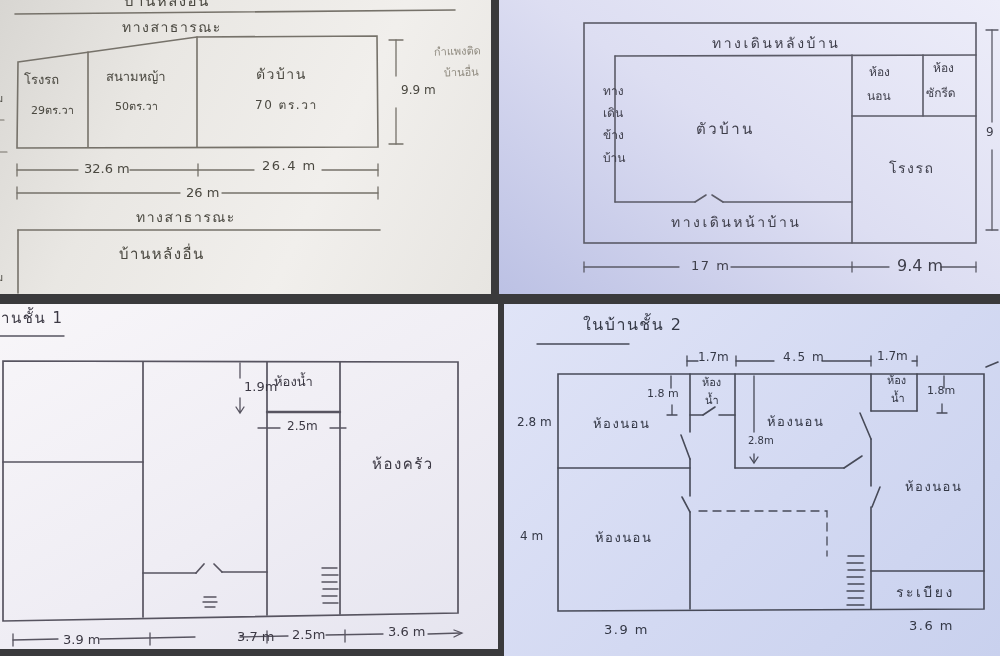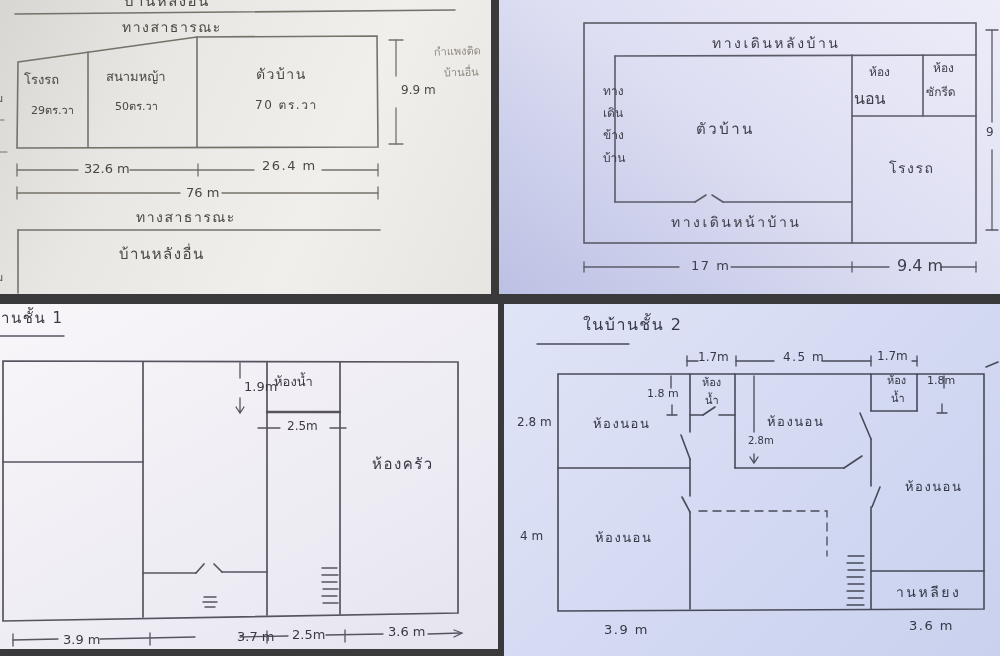--- a/index.html
+++ b/index.html
@@ -65,21 +65,21 @@
     <span class="t tl-ink" style="left:24px;top:73px;font-size:13px;">โรงรถ</span>
     <span class="t tl-ink" style="left:31px;top:105px;font-size:11px;">29ตร.วา</span>
     <span class="t tl-ink" style="left:106px;top:70px;font-size:13px;">สนามหญ้า</span>
     <span class="t tl-ink" style="left:115px;top:101px;font-size:11px;">50ตร.วา</span>
     <span class="t tl-ink ls1" style="left:256px;top:66px;font-size:14px;">ตัวบ้าน</span>
     <span class="t tl-ink ls1" style="left:255px;top:99px;font-size:12px;">70 ตร.วา</span>
     <span class="t tl-ink" style="left:-4px;top:93px;font-size:11px;">ม</span>
     <span class="t tl-ink" style="left:-4px;top:272px;font-size:11px;">ม</span>
     <span class="t tl-ink" style="left:84px;top:162px;font-size:13px;">32.6 m</span>
     <span class="t tl-ink ls1" style="left:262px;top:159px;font-size:13px;">26.4 m</span>
-    <span class="t tl-ink" style="left:186px;top:186px;font-size:13px;">76 m</span>
+    <span class="t tl-ink" style="left:186px;top:186px;font-size:13px;">26 m</span>
     <span class="t tl-ink" style="left:401px;top:84px;font-size:12px;">9.9 m</span>
     <span class="t tl-faint" style="left:434px;top:46px;font-size:11px;transform:rotate(-2deg);">กำแพงติด</span>
     <span class="t tl-faint" style="left:444px;top:67px;font-size:11px;transform:rotate(-2deg);">บ้านอื่น</span>
     <span class="t tl-ink ls1" style="left:136px;top:209px;font-size:14px;">ทางสาธารณะ</span>
     <span class="t tl-ink ls1" style="left:119px;top:246px;font-size:15px;">บ้านหลังอื่น</span>
   </div>
 
   <div class="q" id="q-tr">
     <svg width="501" height="294" viewBox="0 0 501 294" fill="none" stroke="#5b5b67" stroke-width="1.6" stroke-linecap="round">
       <g>
@@ -108,23 +108,23 @@
     </svg>
     <span class="t tr-ink ls2" style="left:213px;top:35px;font-size:14px;">ทางเดินหลังบ้าน</span>
     <div class="t tr-ink stack" style="left:92px;top:80px;font-size:12px;margin-left:12px;">
       <div>ทาง</div>
       <div>เดิน</div>
       <div>ข้าง</div>
       <div>บ้าน</div>
     </div>
     <span class="t tr-ink ls2" style="left:197px;top:121px;font-size:15px;">ตัวบ้าน</span>
     <span class="t tr-ink" style="left:370px;top:66px;font-size:12px;">ห้อง</span>
-    <span class="t tr-ink" style="left:355px;top:90px;font-size:16px;">นอน</span>
+    <span class="t tr-ink" style="left:368px;top:90px;font-size:12px;">นอน</span>
     <span class="t tr-ink" style="left:434px;top:62px;font-size:12px;">ห้อง</span>
-    <span class="t tr-ink" style="left:427px;top:87px;font-size:12px;font-family:Liberation Mono, monospace;">ซักรีด</span>
+    <span class="t tr-ink" style="left:427px;top:87px;font-size:12px;">ซักรีด</span>
     <span class="t tr-ink ls1" style="left:390px;top:160px;font-size:14px;">โรงรถ</span>
     <span class="t tr-ink ls2" style="left:172px;top:214px;font-size:14px;">ทางเดินหน้าบ้าน</span>
     <span class="t tr-ink ls1" style="left:192px;top:259px;font-size:13px;">17 m</span>
     <span class="t tr-ink" style="left:398px;top:257px;font-size:16px;">9.4 m</span>
     <span class="t tr-ink" style="left:487px;top:126px;font-size:12px;">9</span>
   </div>
 
   <div class="q" id="q-bl">
     <svg width="498" height="345" viewBox="0 0 498 345" fill="none" stroke="#575460" stroke-width="1.7" stroke-linecap="round">
       <g stroke-width="1.4">
@@ -215,28 +215,28 @@
         <path d="M344,252 L360,252 M343,259 L359,259 M344,266 L361,266 M343,273 L359,273 M344,280 L360,280 M343,287 L360,287 M344,294 L359,294 M343,301 L360,301"></path>
       </g>
     </svg>
     <span class="t br-ink ls1 u" style="left:35px;top:12px;font-size:16px;border-bottom:none;margin-left:44px;">ในบ้านชั้น 2</span>
     <span class="t br-ink" style="left:194px;top:47px;font-size:12px;">1.7m</span>
     <span class="t br-ink ls1" style="left:279px;top:47px;font-size:12px;">4.5 m</span>
     <span class="t br-ink" style="left:373px;top:46px;font-size:12px;">1.7m</span>
     <span class="t br-ink" style="left:13px;top:112px;font-size:12px;text-align:center;">2.8 m</span>
     <span class="t br-ink" style="left:16px;top:226px;font-size:12px;">4 m</span>
     <span class="t br-ink" style="left:143px;top:84px;font-size:11px;">1.8 m</span>
-    <span class="t br-ink" style="left:423px;top:71px;font-size:11px;">1.8m</span>
+    <span class="t br-ink" style="left:423px;top:81px;font-size:11px;">1.8m</span>
     <span class="t br-ink" style="left:244px;top:131px;font-size:10px;">2.8m</span>
     <span class="t br-ink ls1" style="left:89px;top:113px;font-size:13px;">ห้องนอน</span>
     <span class="t br-ink ls1" style="left:263px;top:111px;font-size:13px;">ห้องนอน</span>
     <span class="t br-ink ls1" style="left:401px;top:176px;font-size:13px;">ห้องนอน</span>
     <span class="t br-ink ls1" style="left:91px;top:227px;font-size:13px;">ห้องนอน</span>
     <span class="t br-ink" style="left:198px;top:73px;font-size:11px;">ห้อง</span>
     <span class="t br-ink" style="left:201px;top:91px;font-size:11px;">น้ำ</span>
     <span class="t br-ink" style="left:383px;top:71px;font-size:11px;">ห้อง</span>
     <span class="t br-ink" style="left:387px;top:89px;font-size:11px;">น้ำ</span>
-    <span class="t br-ink ls2" style="left:392px;top:280px;font-size:14px;">านหลียง</span>
+    <span class="t br-ink ls2" style="left:392px;top:280px;font-size:14px;">ระเบียง</span>
     <span class="t br-ink ls1" style="left:100px;top:319px;font-size:13px;">3.9 m</span>
     <span class="t br-ink ls1" style="left:405px;top:315px;font-size:13px;">3.6 m</span>
   </div>
 
 </div>
 
 </body></html>

